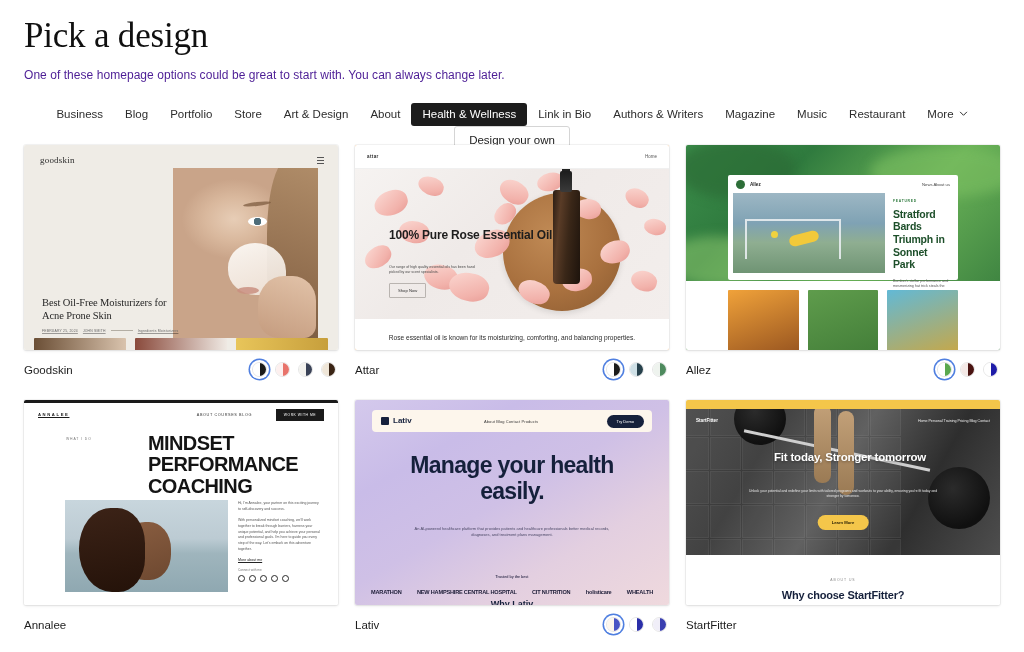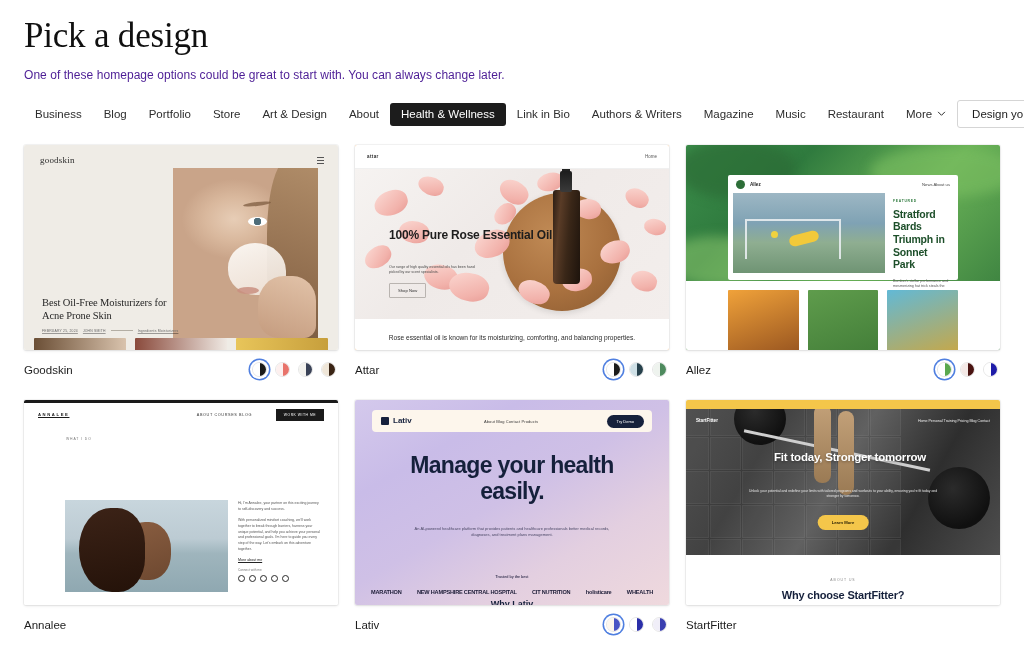--- a/index.html
+++ b/index.html
@@ -28,20 +28,21 @@
     margin-top: 10px;
     letter-spacing: 0.05px;
   }
 
   
   .nav-row {
     display: flex;
     align-items: center;
     margin-top: 21px;
     height: 23px;
+    flex-direction: column;
   }
   .nav-items { display: flex; align-items: center; gap: 0px; flex: 1; }
   .nav-item {
     font-size: 11.5px;
     color: #2d2d2d;
     padding: 5px 11px;
     border-radius: 3px;
     white-space: nowrap;
     cursor: pointer;
     line-height: 13px;
@@ -461,20 +462,21 @@
 
   <div class="card-cell">
     <div class="thumb">
       <div class="thumb-inner">
   <div class="mini an">
     <div class="an-top"></div>
     <div class="an-logo">ANNALEE</div>
     <div class="an-nav">ABOUT   COURSES   BLOG</div>
     <div class="an-cta">WORK WITH ME</div>
     <div class="an-what">WHAT I DO</div>
+    <div class="an-h">MINDSET PERFORMANCE COACHING</div>
     <div class="an-img">
       <div class="head"></div>
                 <div class="hair2"></div>
     </div>
     <div class="an-p">Hi, I'm Annalee, your partner on this exciting journey to self-discovery and success.<br><br>With personalized mindset coaching, we'll work together to break through barriers, harness your unique potential, and help you achieve your personal and professional goals. I'm here to guide you every step of the way. Let's embark on this adventure together.</div>
     <div class="an-link">More about me</div>
     <div class="an-conn">Connect with me</div>
     <div class="an-soc">
                 <i></i>
                 <i></i>

